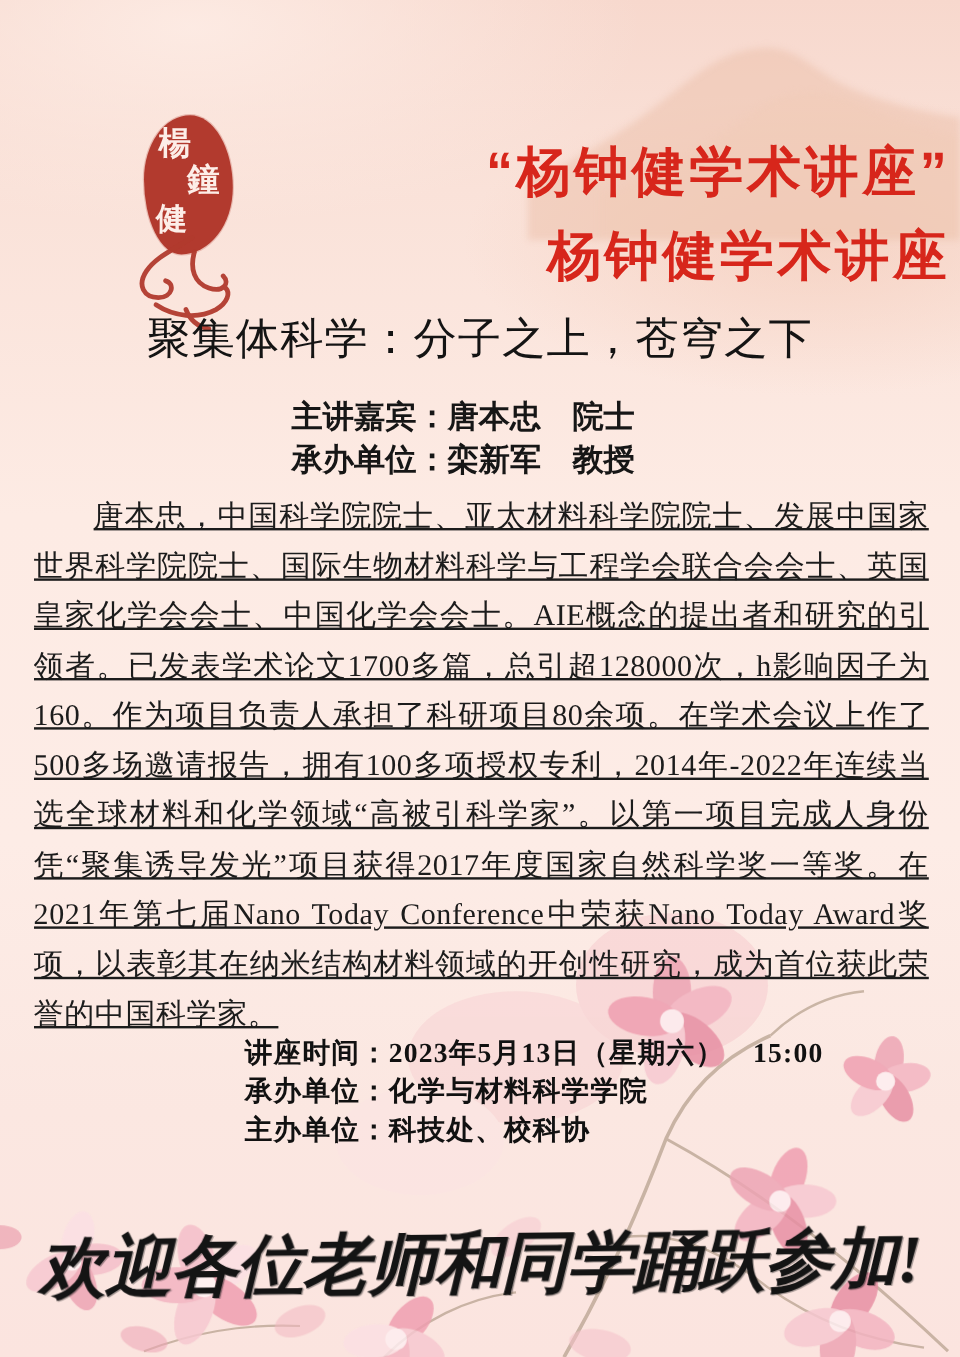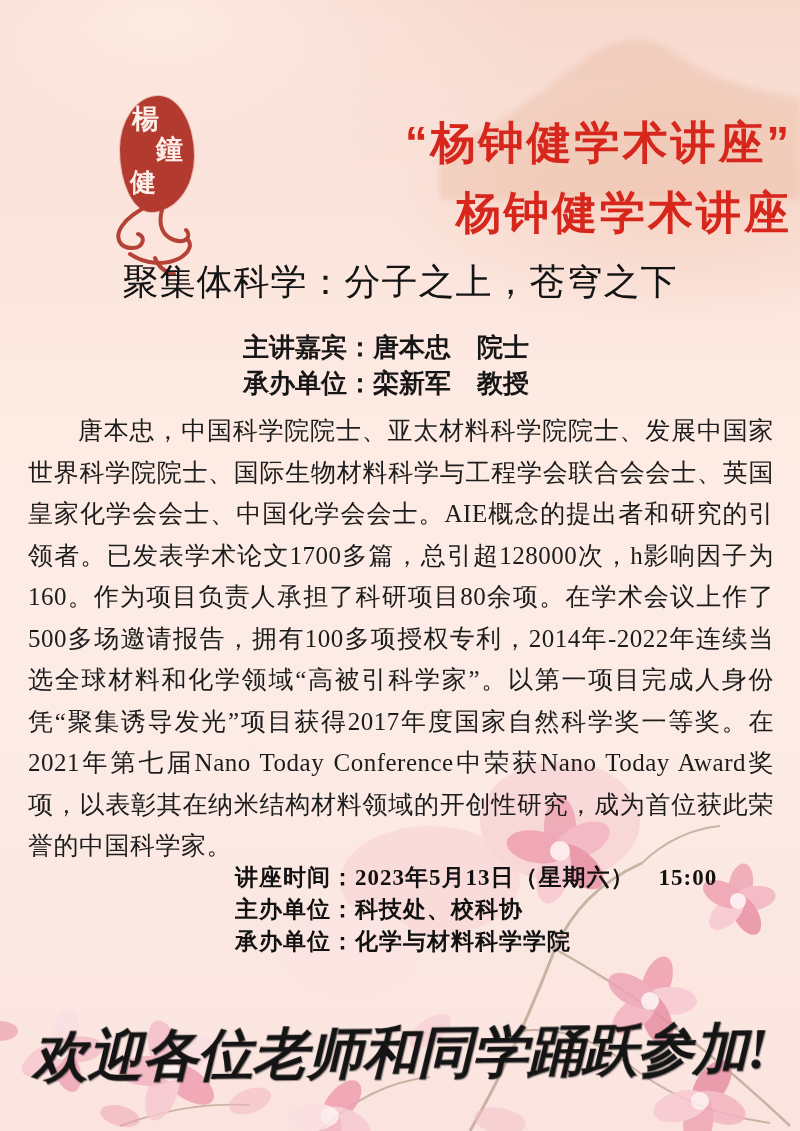--- a/index.html
+++ b/index.html
@@ -63,30 +63,30 @@
     position: absolute; left: 0; top: 330px; width: 772px;
     text-align: center; color: #161616;
     font-weight: bold; font-size: 26px; line-height: 36px;
   }
 
   
   .bio {
     position: absolute; left: 28px; top: 410px; width: 746px;
     color: #1c1c1c; font-size: 25px; line-height: 41.5px;
     text-align: justify; text-justify: inter-ideograph;
-    text-indent: 2em; letter-spacing: 0.5px;
+    text-indent: 2em; letter-spacing: 0.5px; text-decoration: underline;
   }
 
   
   .details {
     position: absolute; left: 204px; top: 862px;
     color: #111; font-weight: bold; font-size: 23px; line-height: 32px;
     letter-spacing: 1px;
   }
-  .details .row { white-space: nowrap; margin-left: 31px; }
+  .details .row { white-space: nowrap; }
 
   
   .footer-call {
     position: absolute; left: 0; top: 1016px; width: 800px;
     text-align: center; color: #141414;
     font-weight: bold; font-size: 56px; letter-spacing: -1px;
     transform: rotate(-0.6deg);
     font-family: "Liberation Serif", "DejaVu Serif", serif;
     font-style: italic;
     text-shadow: 1px 1px 0 rgba(20,20,20,0.35);
@@ -209,19 +209,19 @@
 
   <div class="people">
     <div class="person-row"><span>主讲嘉宾：</span><span>唐本忠　院士</span></div>
     <div class="person-row"><span>承办单位：</span><span>栾新军　教授</span></div>
   </div>
 
   <p class="bio">唐本忠，中国科学院院士、亚太材料科学院院士、发展中国家世界科学院院士、国际生物材料科学与工程学会联合会会士、英国皇家化学会会士、中国化学会会士。AIE概念的提出者和研究的引领者。已发表学术论文1700多篇，总引超128000次，h影响因子为160。作为项目负责人承担了科研项目80余项。在学术会议上作了500多场邀请报告，拥有100多项授权专利，2014年-2022年连续当选全球材料和化学领域“高被引科学家”。以第一项目完成人身份凭“聚集诱导发光”项目获得2017年度国家自然科学奖一等奖。在2021年第七届Nano Today Conference中荣获Nano Today Award奖项，以表彰其在纳米结构材料领域的开创性研究，成为首位获此荣誉的中国科学家。</p>
 
   <div class="details">
     <div class="row"><span>讲座时间：</span><span>2023年5月13日（星期六）　15:00</span></div>
+    <div class="row"><span>承办单位：</span><span>化学与材料科学学院</span></div>
     <div class="row"><span>主办单位：</span><span>科技处、校科协</span></div>
-    <div class="row"><span>承办单位：</span><span>化学与材料科学学院</span></div>
   </div>
 
   <div class="footer-call">欢迎各位老师和同学踊跃参加!</div>
 
 </div>
 
 </body></html>

